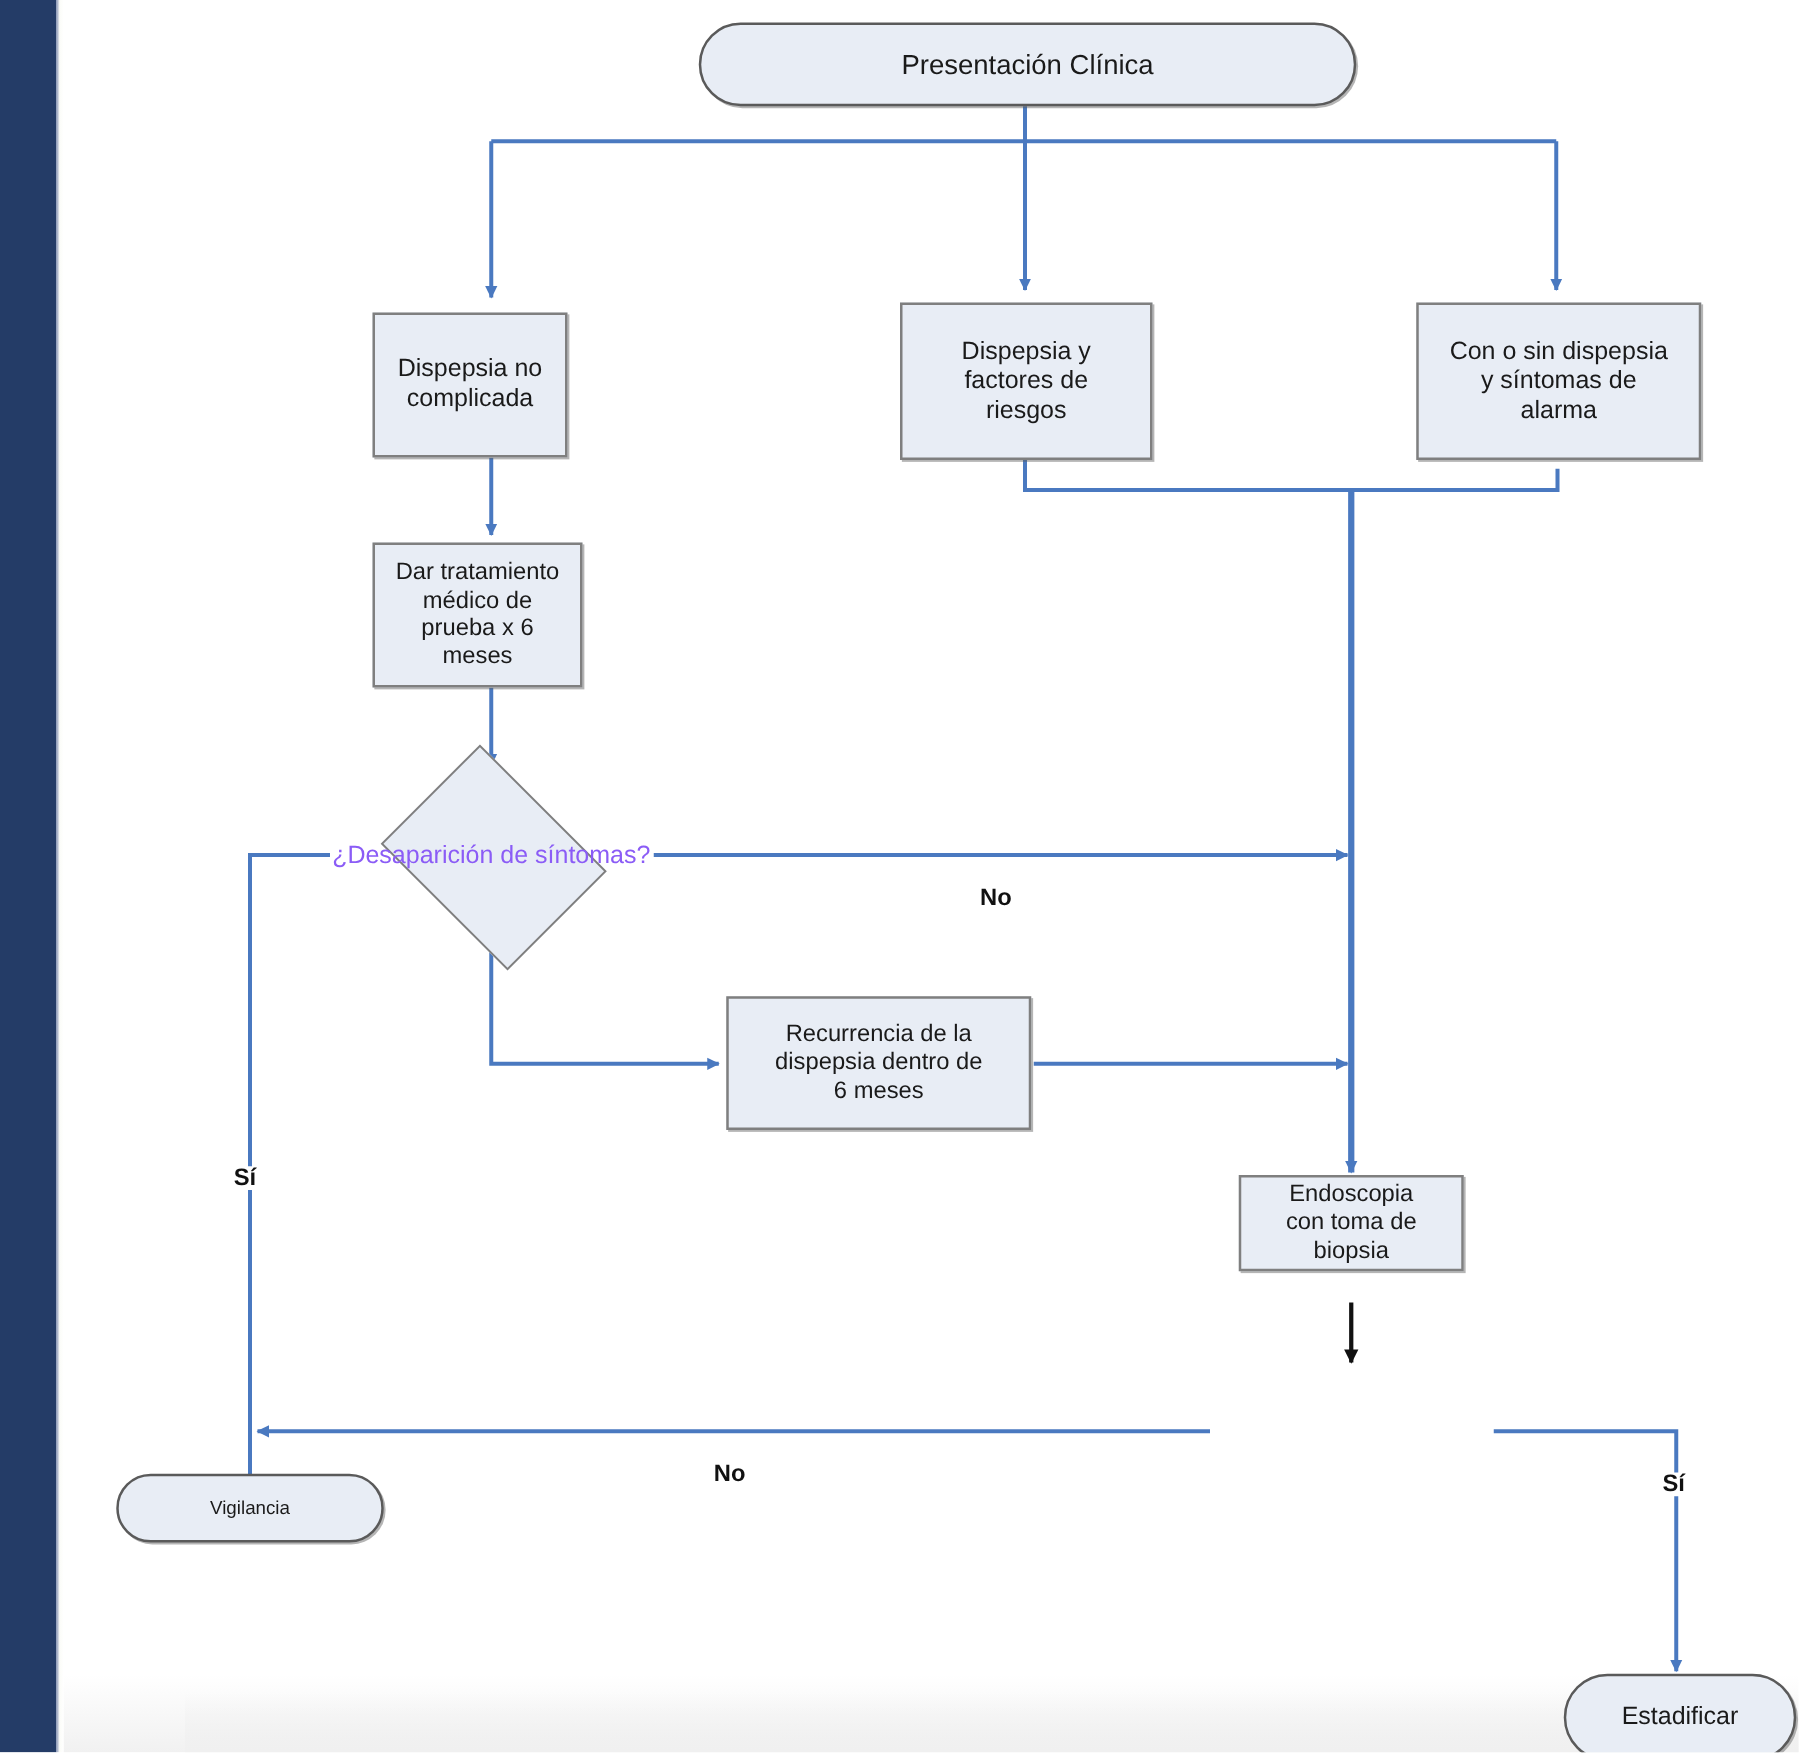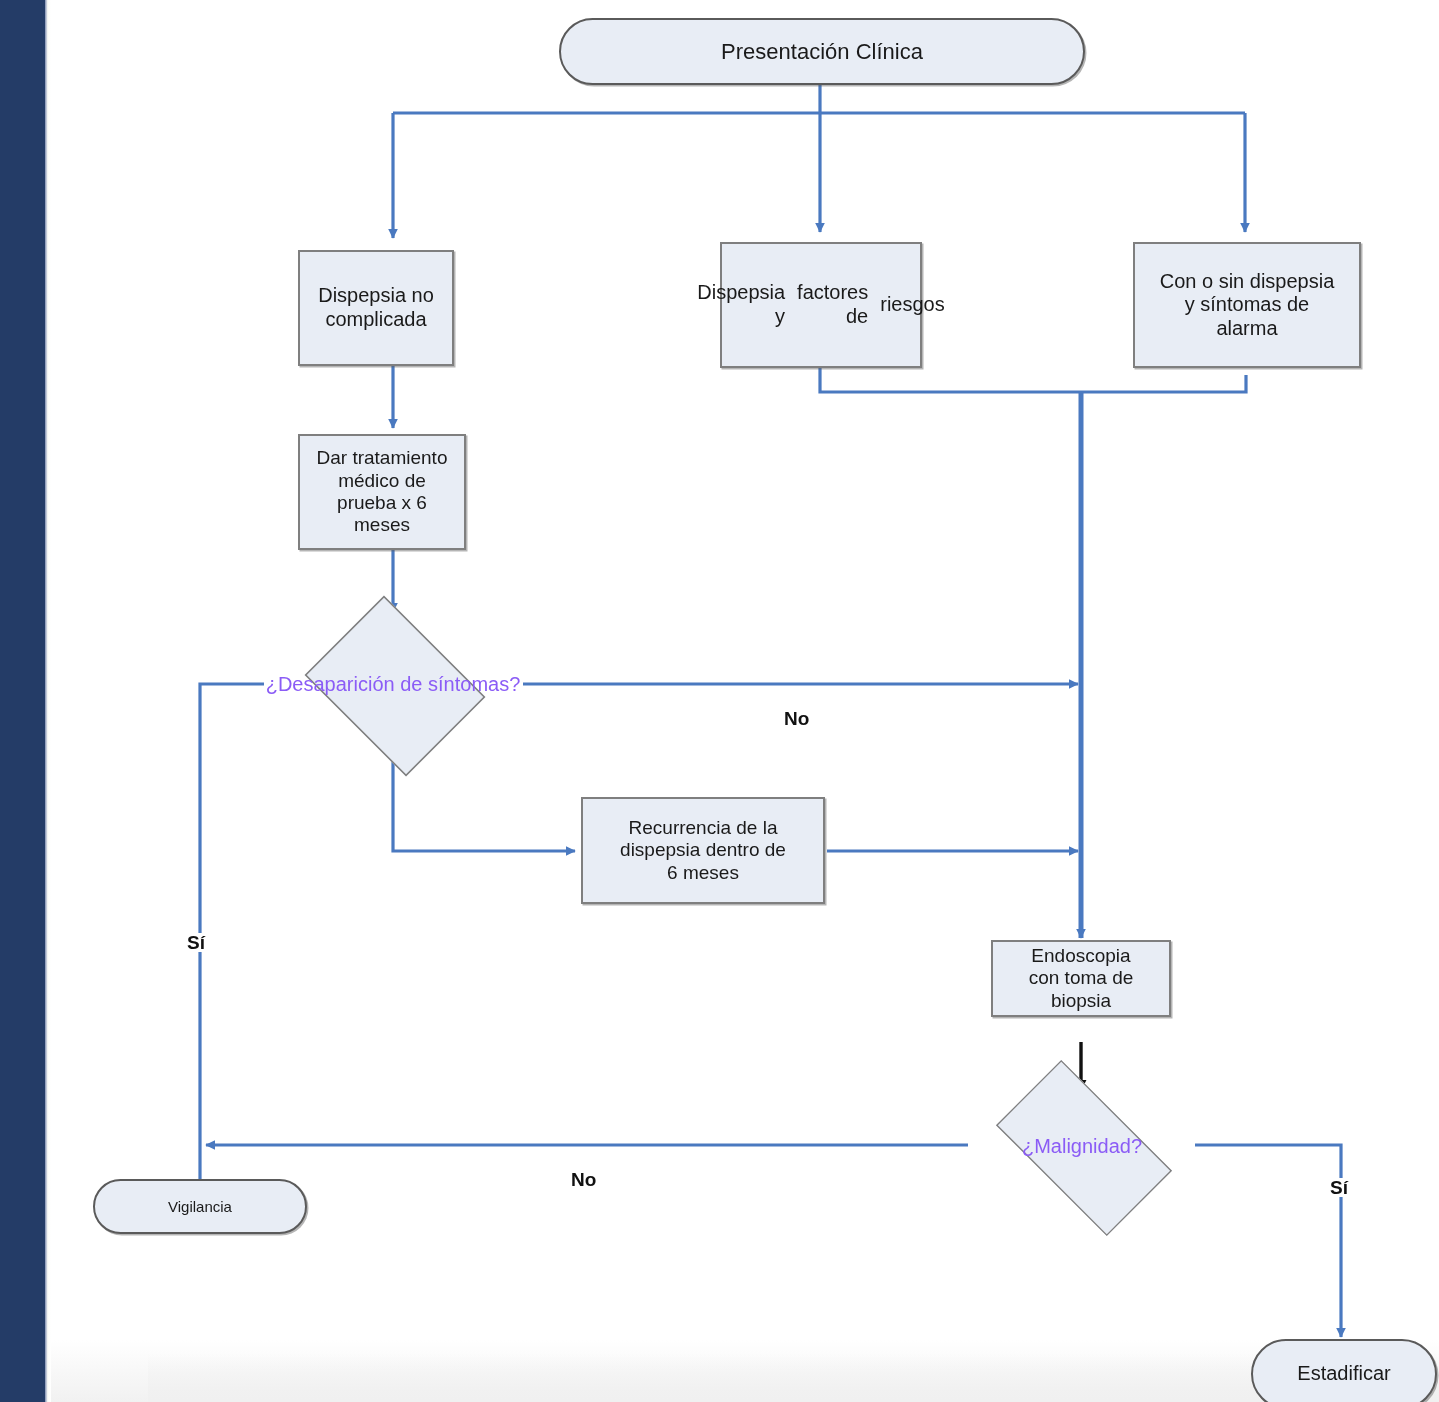--- a/index.html
+++ b/index.html
@@ -12,21 +12,21 @@
              background:linear-gradient(90deg,#7d8cb0 0%,#fbfcf8 45%,#ffffff 100%);}
   #bottom-band{position:absolute;left:51px;bottom:0;width:1388px;height:62px;
                background:linear-gradient(180deg,#ffffff 0%,#fafafa 35%,#f1f1f1 100%);}
   #bottom-band-edge{position:absolute;left:148px;bottom:0;width:1291px;height:48px;
                background:linear-gradient(180deg,rgba(246,246,246,0) 0%,#f0f0f0 100%);}
 
   svg#edges{position:absolute;left:0;top:0;width:1439px;height:1402px;}
 
   .node{position:absolute;box-sizing:border-box;background:#e8edf5;
         border:2px solid #7f7f7f;display:flex;align-items:center;justify-content:center;
-        text-align:right;color:#1a1a1a;line-height:1.18;
+        text-align:center;color:#1a1a1a;line-height:1.18;
         box-shadow:1.5px 1.5px 0 rgba(90,90,90,.45);}
   .node.proc{border-radius:0;font-size:20px;}
   .node.term{border-radius:999px;font-size:22px;border-width:2px;border-color:#5a5a5a;}
   .node span{display:block;padding:0 6px;}
 
   
   .diamond-wrap{position:absolute;}
   .diamond-shape{position:absolute;left:0;top:0;width:100%;height:100%;
                  background:#e8edf5;border:2px solid #7f7f7f;transform-origin:center;}
   .diamond-label{position:absolute;left:50%;top:50%;transform:translate(-50%,-50%);
@@ -93,21 +93,21 @@
 
   <div class="node term" style="left:559px;top:18px;width:526px;height:67px;">
     <span>Presentación Clínica</span>
   </div>
 
   <div class="node proc" style="left:298px;top:250px;width:156px;height:116px;flex-direction:column;">
     <span>Dispepsia no</span>
     <span>complicada</span>
   </div>
 
-  <div class="node proc" style="left:720px;top:242px;width:202px;height:126px;flex-direction:row;">
+  <div class="node proc" style="left:720px;top:242px;width:202px;height:126px;flex-direction:column;">
     <span>Dispepsia y</span>
     <span>factores de</span>
     <span>riesgos</span>
   </div>
 
   <div class="node proc" style="left:1133px;top:242px;width:228px;height:126px;flex-direction:column;">
     <span>Con o sin dispepsia</span>
     <span>y síntomas de</span>
     <span>alarma</span>
   </div>
@@ -132,26 +132,20 @@
     <span>dispepsia dentro de</span>
     <span>6 meses</span>
   </div>
 
   <div class="node proc" style="left:991px;top:940px;width:180px;height:77px;flex-direction:column;font-size:19px;">
     <span>Endoscopia</span>
     <span>con toma de</span>
     <span>biopsia</span>
   </div>
 
-  <div class="diamond-wrap" style="left:972px;top:1082px;width:220px;height:128px;">
-    <div class="diamond-shape" style="transform:rotate(45deg) scale(0.70);"></div>
-    <div class="diamond-label">
-      <span>¿Malignidad?</span>
-    </div>
-  </div>
 
   <div class="node term" style="left:93px;top:1179px;width:214px;height:55px;font-size:15px;">
     <span>Vigilancia</span>
   </div>
 
   <div class="node term" style="left:1251px;top:1339px;width:186px;height:70px;font-size:20px;">
     <span>Estadificar</span>
   </div>
 
   <div class="edge-label" style="left:781px;top:673px;">No</div>

